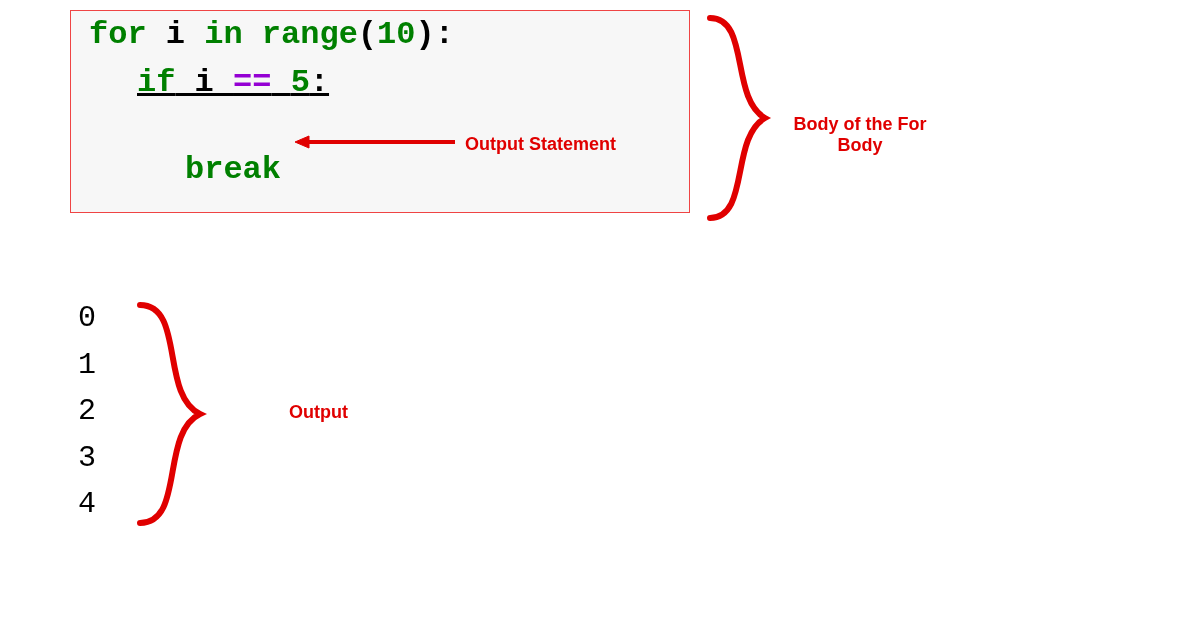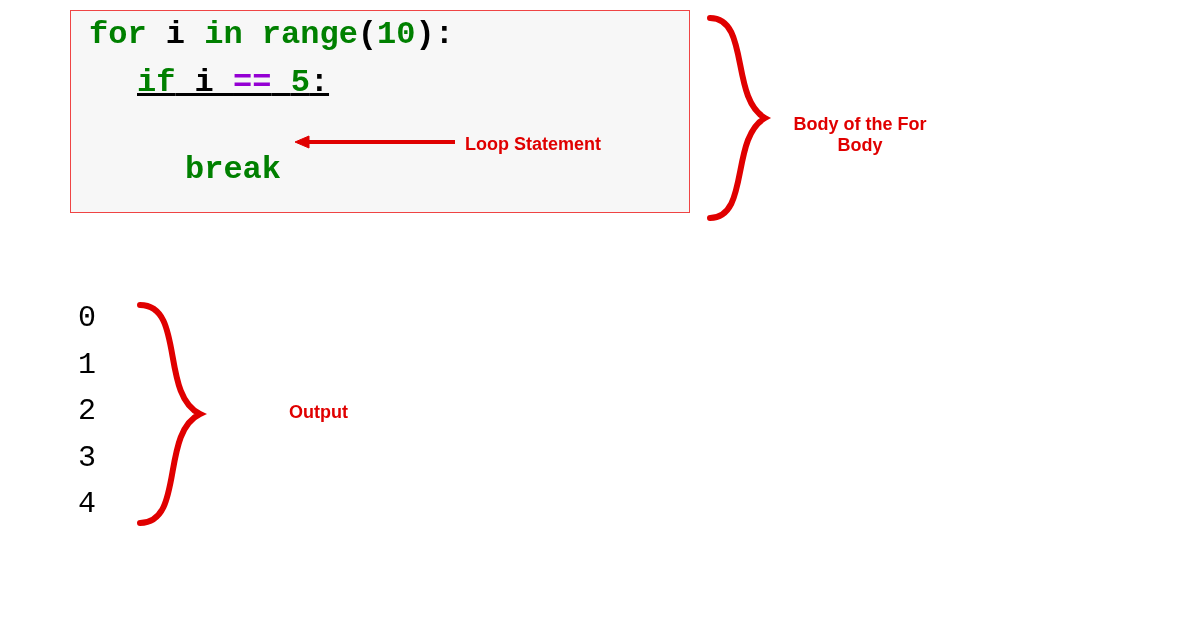--- a/index.html
+++ b/index.html
@@ -75,21 +75,21 @@
   </div>
   <div class="indent2">
     <span class="kw-green">break</span>
   </div>
 </div>
 
 <svg class="arrow" style="left:295px; top:130px;" width="165" height="24">
   <line x1="12" y1="12" x2="160" y2="12" stroke-width="4"></line>
   <polygon points="0,12 14,6 14,18"></polygon>
 </svg>
-<div class="annotation" style="left:465px; top:134px;">Loop Statement</div>
+<div class="annotation" style="left:465px; top:134px;">Output Statement</div>
 
 <svg class="brace" style="left:700px; top:8px;" width="80" height="220">
   <path d="M 10 10 C 50 10, 30 90, 65 110 C 30 130, 50 210, 10 210"></path>
 </svg>
 <div class="annotation" style="left:785px; top:82px; text-align:center; width:150px;margin-top:32px;">
   <span>Body of the For</span><br>
   <span>Body</span>
 </div>
 
 <div class="output-block">

